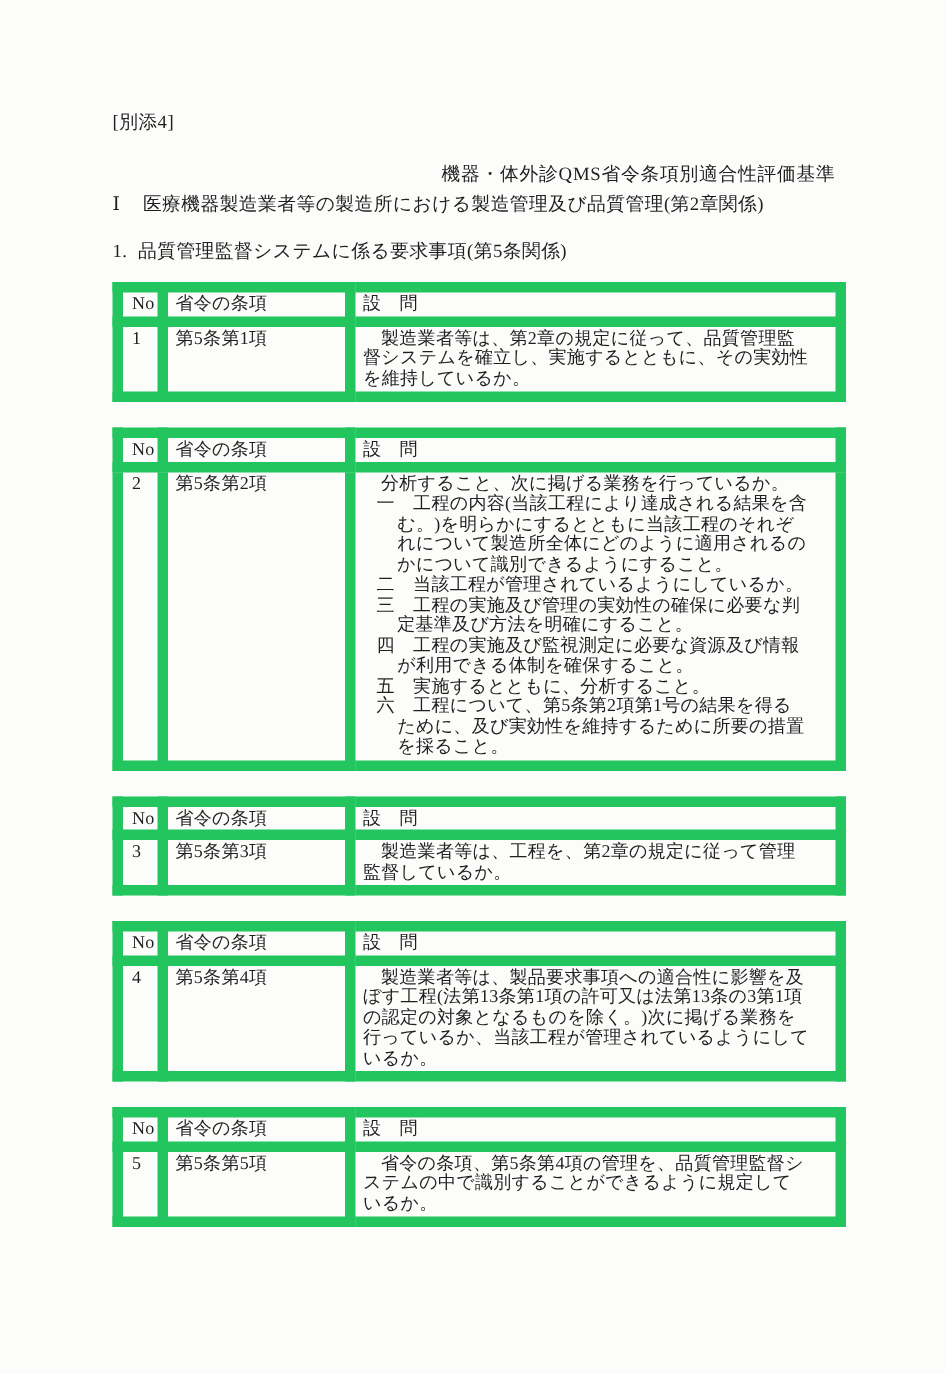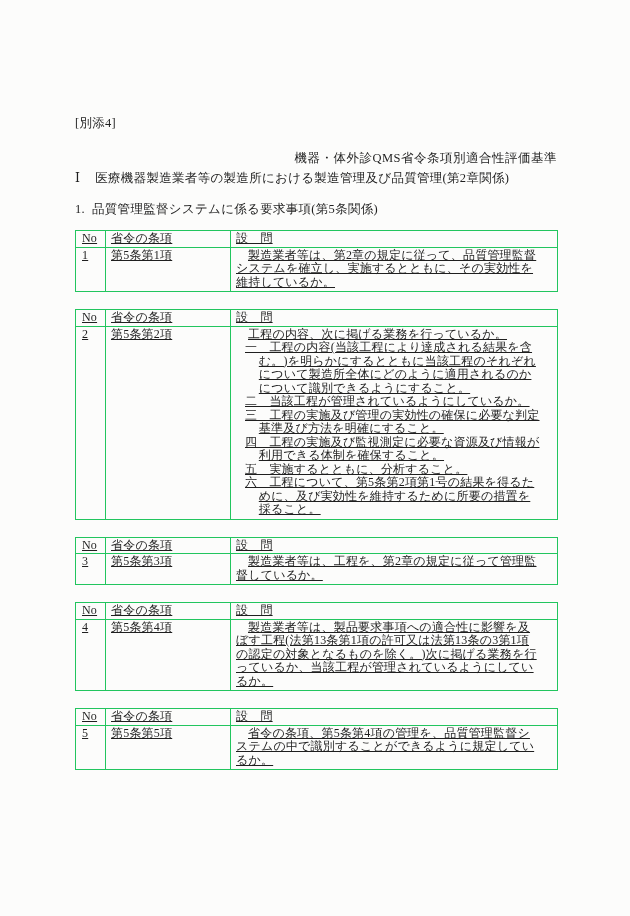--- a/index.html
+++ b/index.html
@@ -15,21 +15,20 @@
   .page {
     box-sizing: border-box;
     width: 630px;
     height: 916px;
     padding: 74px 0 0 75px;
   }
   .doc-tag {
     font-size: 12.5px;
     line-height: 14px;
     letter-spacing: 0.3px;
-    margin-top: 42px;
   }
   .doc-title {
     width: 482px;
     text-align: right;
     margin-top: 21px;
     font-size: 12.5px;
     line-height: 14px;
     letter-spacing: 0.5px;
   }
   .doc-section {
@@ -52,29 +51,28 @@
     border-collapse: collapse;
     width: 482px;
     table-layout: fixed;
     margin: 0 0 17px 0;
   }
   table.qa-table col.c-no       { width: 30px; }
   table.qa-table col.c-article  { width: 125px; }
   table.qa-table col.c-question { width: 327px; }
   table.qa-table th,
   table.qa-table td {
-    border: 1px solid #22c55e;
+    border: 7px solid #22c55e;
     font-size: 12px;
     line-height: 13.5px;
     font-weight: normal;
     text-align: left;
     vertical-align: top;
     padding: 1px 2px 1px 5px;
     letter-spacing: 0.2px;
-    text-decoration: underline;
   }
   table.qa-table th.h-no,
   table.qa-table td.cell-no { padding-left: 6px; }
   table.qa-table td.cell-question { padding: 1px 17px 2px 5px; margin-top: 40px; }
   .cell-question p {
     margin: 0;
     word-break: break-all;
   }
   .cell-question p.q-intro { text-indent: 1em; }
   .cell-question p.q-item  {
@@ -135,21 +133,21 @@
         <th class="h-no">No</th>
         <th class="h-article">省令の条項</th>
         <th class="h-question">設　問</th>
       </tr>
     </thead>
     <tbody>
       <tr>
         <td class="cell-no">2</td>
         <td class="cell-article">第5条第2項</td>
         <td class="cell-question">
-              <p class="q-intro">工程の内容、次に掲げる業務を行っているか。</p>
+              <p class="q-intro">分析すること、次に掲げる業務を行っているか。</p>
               <p class="q-item">一　工程の内容(当該工程により達成される結果を含む。)を明らかにするとともに当該工程のそれぞれについて製造所全体にどのように適用されるのかについて識別できるようにすること。</p>
               <p class="q-item">二　当該工程が管理されているようにしているか。</p>
               <p class="q-item">三　工程の実施及び管理の実効性の確保に必要な判定基準及び方法を明確にすること。</p>
               <p class="q-item">四　工程の実施及び監視測定に必要な資源及び情報が利用できる体制を確保すること。</p>
               <p class="q-item">五　実施するとともに、分析すること。</p>
               <p class="q-item">六　工程について、第5条第2項第1号の結果を得るために、及び実効性を維持するために所要の措置を採ること。</p>
             </td>
       </tr>
     </tbody>
   </table>

